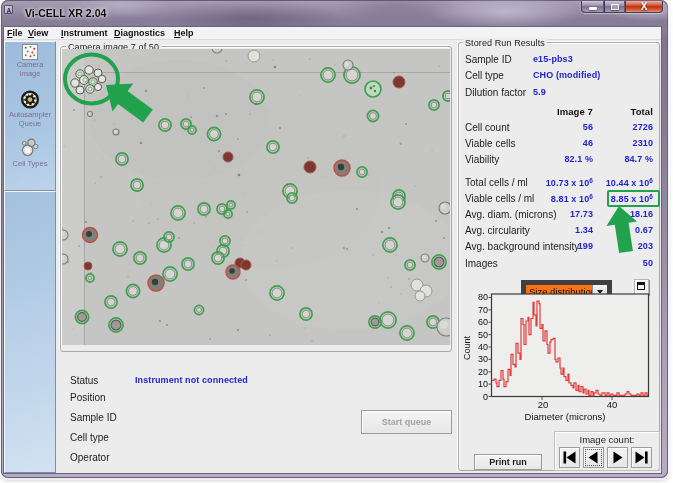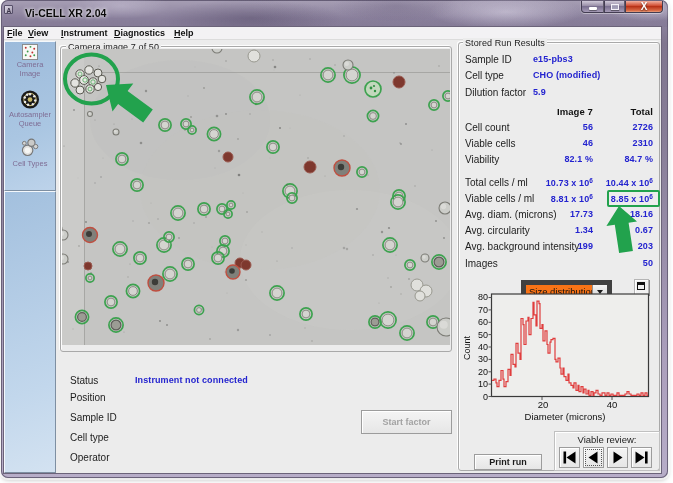--- a/index.html
+++ b/index.html
@@ -396,21 +396,21 @@
 <ellipse cx="91.5" cy="79" rx="26.5" ry="24.5" fill="none" stroke="#22a24d" stroke-width="4"></ellipse>
       <polygon points="106.0,85.0 112.5,111.6 118.1,103.9 143.2,122.4 152.8,109.6 127.6,91.0 133.3,83.4" fill="#22a24d"></polygon>
     </svg>
 
     <div class="lbl" style="left:66px; top:348px;">Status</div>
     <div class="val" style="left:131px; top:348px;">Instrument not connected</div>
     <div class="lbl" style="left:66px; top:365px;">Position</div>
     <div class="lbl" style="left:66px; top:385px;">Sample ID</div>
     <div class="lbl" style="left:66px; top:405px;">Cell type</div>
     <div class="lbl" style="left:66px; top:425px;">Operator</div>
-    <div class="btn dis" style="left:357px; top:383px; width:91px; height:24px; line-height:23px;">Start factor</div>
+    <div class="btn dis" style="left:357px; top:383px; width:91px; height:24px; line-height:23px;">Start queue</div>
 
     <div class="group" style="left:454px; top:15px; width:202px; height:429px;">
       <div class="glabel" style="left:4px;">Stored Run Results</div>
     </div>
 
     <div class="lbl" style="left:461px; top:27px;">Sample ID</div>
       <div class="val" style="left:529px; top:27px;">e15-pbs3</div>
     <div class="lbl" style="left:461px; top:43px;">Cell type</div>
       <div class="val" style="left:529px; top:43px;">CHO (modified)</div>
     <div class="lbl" style="left:461px; top:60px;">Dilution factor</div>
@@ -491,21 +491,21 @@
           <text x="612" y="408">40</text>
         <text x="565" y="420">Diameter (microns)</text>
       </g>
       <text x="470" y="348" font-family="Liberation Sans,sans-serif" font-size="9" fill="#111" text-anchor="middle" transform="rotate(-90 470 348)">Count</text>
       <polyline points="492,380.4 494,380.4 494,379.2 496,379.2 496,382.9 497,382.9 497,386.6 499,386.6 499,380.4 501,380.4 501,370.5 503,370.5 503,379.2 504,379.2 504,386.6 506,386.6 506,381.6 508,381.6 508,369.3 510,369.3 510,375.5 511,375.5 511,354.4 513,354.4 513,364.3 515,364.3 515,366.8 516,366.8 516,343.3 518,343.3 518,353.2 520,353.2 520,359.4 521,359.4 521,318.5 523,318.5 523,324.7 524,324.7 524,344.5 526,344.5 526,321.0 528,321.0 528,317.3 529,317.3 529,334.6 531,334.6 531,318.5 533,318.5 533,302.4 534,302.4 534,314.8 536,314.8 536,326.0 537,326.0 537,301.2 539,301.2 539,303.7 540,303.7 540,328.4 542,328.4 542,324.7 543,324.7 543,340.8 545,340.8 545,330.9 547,330.9 547,344.5 548,344.5 548,353.2 550,353.2 550,342.1 551,342.1 551,339.6 553,339.6 553,338.3 555,338.3 555,359.4 556,359.4 556,361.9 558,361.9 558,358.1 560,358.1 560,368.0 561,368.0 561,374.2 563,374.2 563,368.0 564,368.0 564,376.7 566,376.7 566,380.4 568,380.4 568,374.2 569,374.2 569,382.9 571,382.9 571,385.4 573,385.4 573,387.8 574,387.8 574,382.9 576,382.9 576,390.3 578,390.3 578,385.4 579,385.4 579,391.6 581,391.6 581,386.6 583,386.6 583,392.8 584,392.8 584,389.1 586,389.1 586,394.0 588,394.0 588,390.3 589,390.3 589,395.3 591,395.3 591,391.6 593,391.6 593,395.3 594,395.3 594,392.8 596,392.8 596,390.3 598,390.3 598,394.0 600,394.0 600,395.3 602,395.3 602,392.8 605,392.8 605,395.3 607,395.3 607,392.8 609,392.8 609,395.3 611,395.3 611,394.0 613,394.0 613,395.3 615,395.3 615,395.3 617,395.3 617,392.8 619,392.8 619,395.3 621,395.3 621,395.3 623,395.3 623,395.3 625,395.3 625,394.0 627,394.0 627,391.6 629,391.6 629,394.0 631,394.0 631,395.3 633,395.3 633,395.3 635,395.3 635,395.3 637,395.3 637,394.0 639,394.0 639,395.3 641,395.3 641,392.8 643,392.8 643,395.3 645,395.3 645,392.8 647,392.8 647,395.3 648,395.3 648,395.3" fill="none" stroke="#e03d3d" stroke-width="1.2"></polyline>
     </svg>
 
     <div class="btn" style="left:470px; top:427px; width:68px; height:16px; line-height:15px;">Print run</div>
 
     <div style="position:absolute; left:550px; top:404px; width:106px; height:40px; border:1px solid #c0c0c0; box-shadow:1px 1px 0 #fff inset;">
-      <div style="position:absolute; left:0; top:2px; width:100%; text-align:center; font-size:9.5px; color:#222;">Viable review:</div>
+      <div style="position:absolute; left:0; top:2px; width:100%; text-align:center; font-size:9.5px; color:#222;">Image count:</div>
     </div>
     <div class="btn mb" style="left:555px; top:420px; width:21px; height:21px;"><svg width="19" height="19" viewBox="0 0 19 19">
           <rect x="3.5" y="3.5" width="2.6" height="12" fill="#000"></rect>
           <polygon points="15.5,3.5 15.5,15.5 6.5,9.5" fill="#000"></polygon>
         </svg></div>
     <div class="btn mb" style="left:579px; top:420px; width:21px; height:21px; outline:1px dotted #555; outline-offset:-3px;"><svg width="19" height="19" viewBox="0 0 19 19">
           <polygon points="13.5,3.5 13.5,15.5 4.5,9.5" fill="#000"></polygon>
         </svg></div>
     <div class="btn mb" style="left:603px; top:420px; width:21px; height:21px;"><svg width="19" height="19" viewBox="0 0 19 19">
           <polygon points="5.5,3.5 5.5,15.5 14.5,9.5" fill="#000"></polygon>

